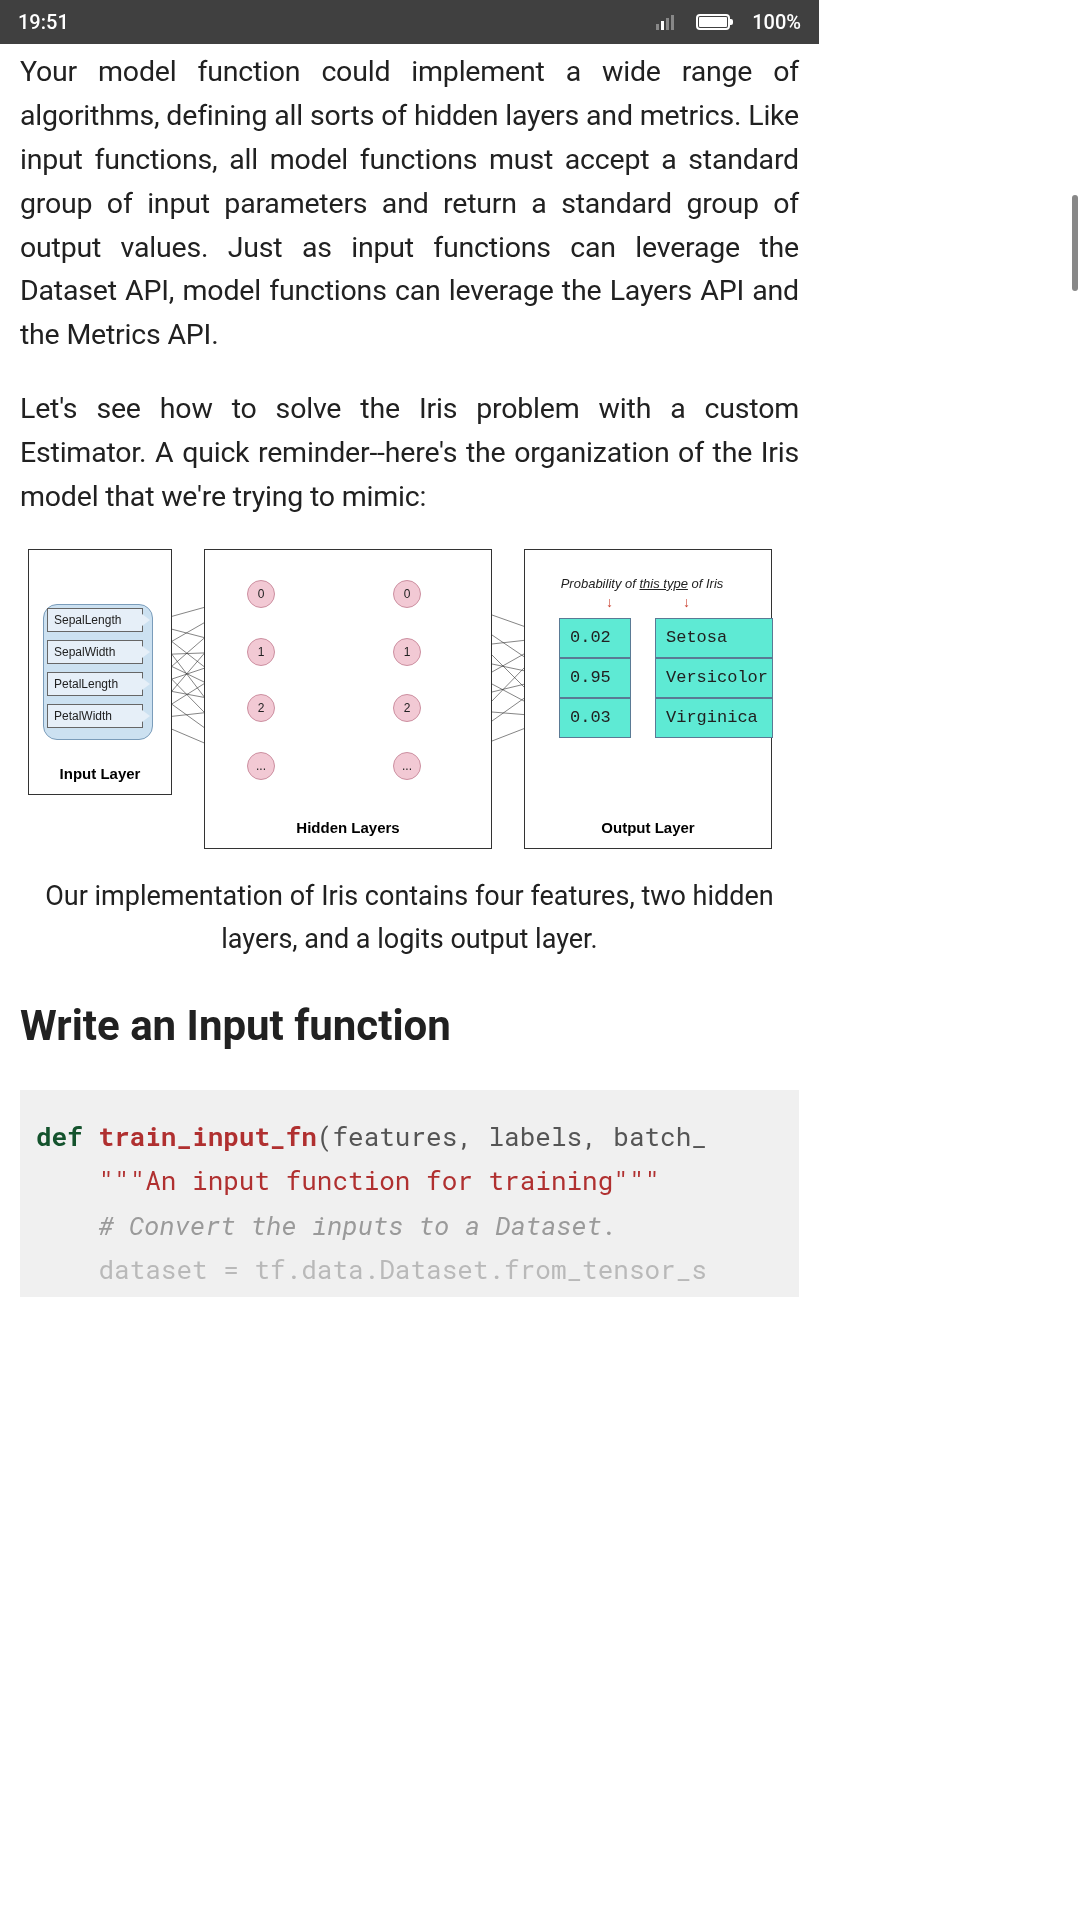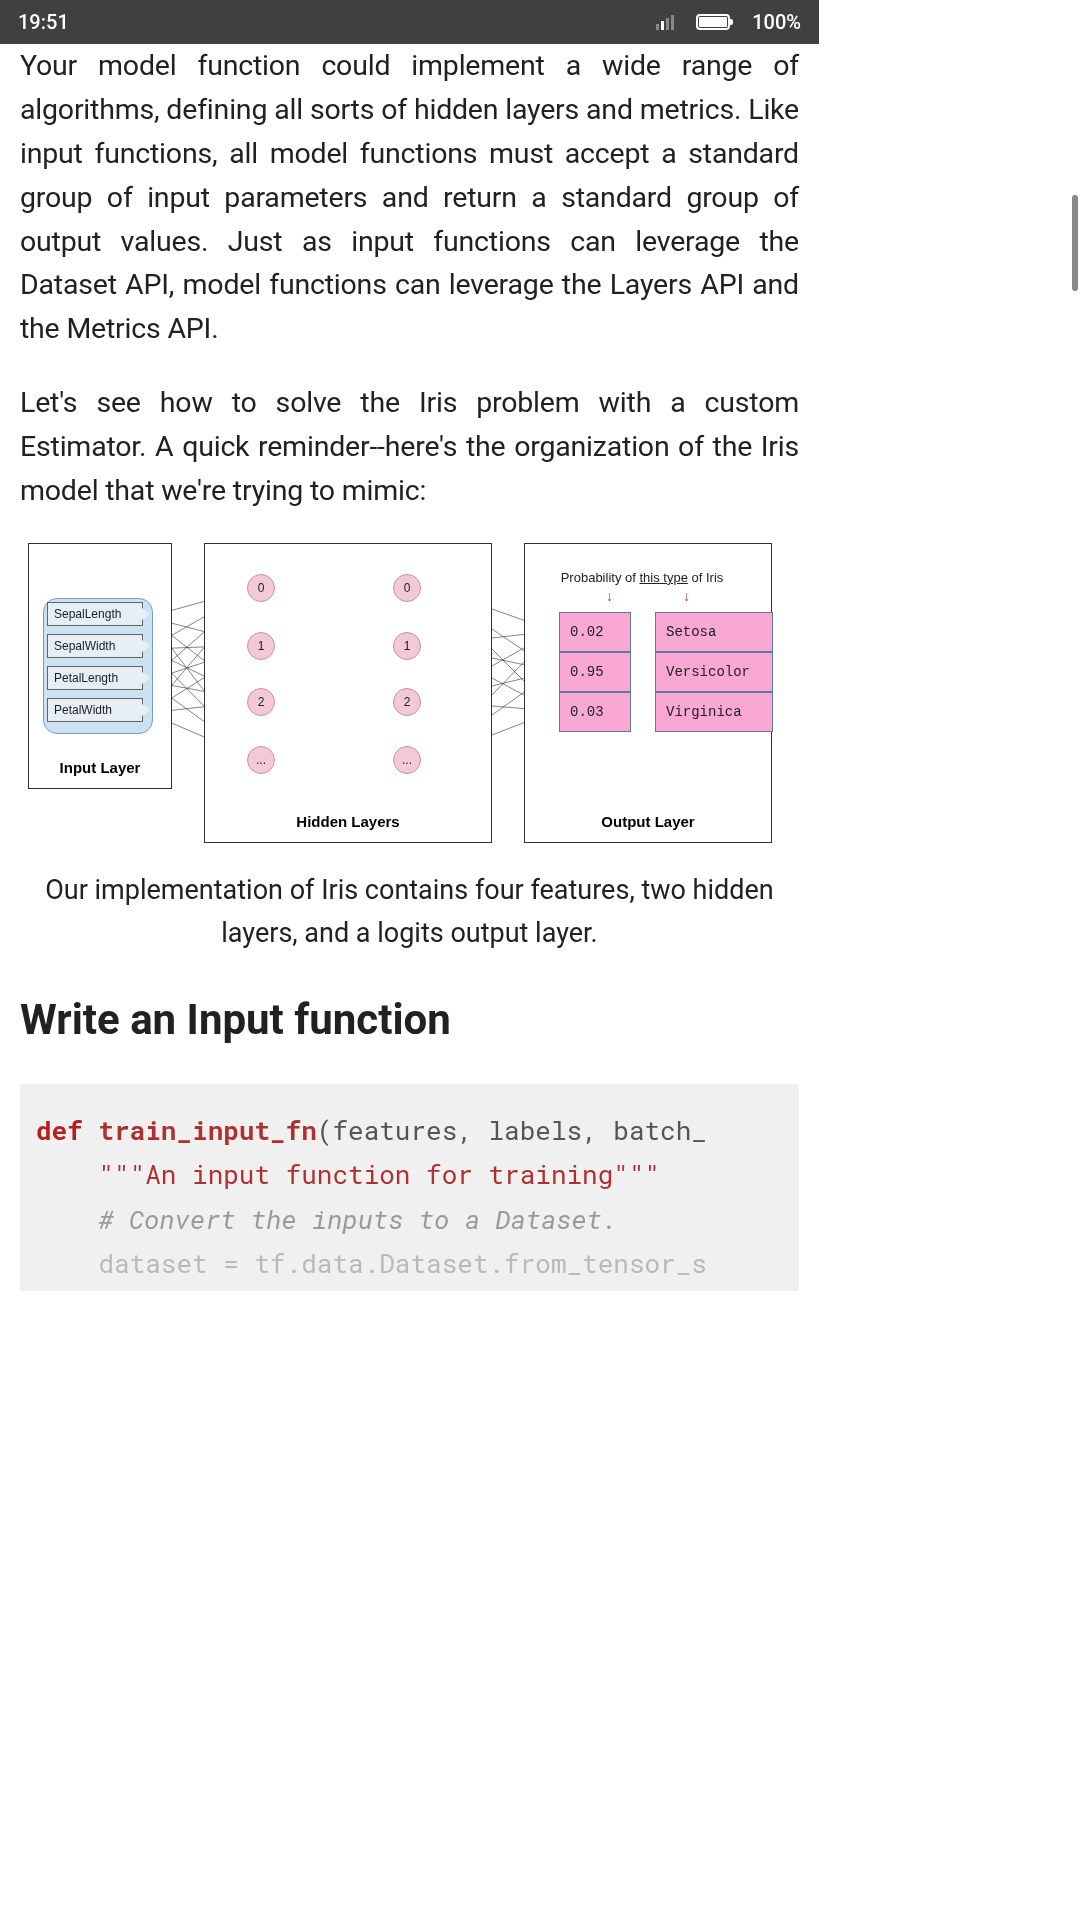--- a/index.html
+++ b/index.html
@@ -17,59 +17,59 @@
   }
   .status-right { display: flex; align-items: center; gap: 22px; }
   .signal-icon { display: inline-flex; gap: 2px; align-items: flex-end; height: 16px; }
   .signal-bar { width: 3px; background: #888; }
   .signal-bar.on { background: #fff; }
   .sb1 { height: 6px; } .sb2 { height: 9px; } .sb3 { height: 12px; } .sb4 { height: 15px; }
   .battery-icon { width: 34px; height: 16px; border: 2px solid #fff; border-radius: 4px; position: relative; display: inline-block; }
   .battery-icon::after { content:''; position:absolute; right:-5px; top:3px; width:3px; height:6px; background:#fff; border-radius:0 2px 2px 0; }
   .battery-fill { position:absolute; left:1px; top:1px; bottom:1px; right:1px; background:#fff; border-radius:1px; }
 
-  .content { padding: 0 20px 0 20px; }
+  .content { padding: 6px 20px 0 20px; }
   .para { font-size: 28.5px; line-height: 1.54; margin-bottom: 30px; text-align: justify; letter-spacing: -0.2px; }
 
   .diagram-wrap { margin: 12px 0 26px 0; }
   .diagram { display: flex; gap: 32px; justify-content: flex-start; position: relative; padding-left: 8px;}
   .panel { border: 1px solid #333; background: #fff; position: relative; }
   .panel-input { width: 144px; height: 246px; }
   .panel-hidden { width: 288px; height: 300px; }
   .panel-output { width: 248px; height: 300px; }
   .panel-title { position:absolute; bottom: 12px; left:0; right:0; text-align:center; font-size: 15px; font-weight: 700; color:#000; font-family: Arial, sans-serif; }
 
   .feature-group { position:absolute; top: 58px; left: 18px; }
   .feature-badge-bg { position:absolute; top:54px; left:14px; width:110px; height:136px; background:#cce1f1; border-radius:14px; border:1px solid #7a9cba; }
   .feat { width: 96px; height: 24px; border:1px solid #666; background:#e6eff8; font-size:12px; display:flex; align-items:center; padding-left:6px; margin-bottom:8px; position:relative; z-index:2; font-family: Arial, sans-serif;}
   .feat::after { content:''; position:absolute; right:-8px; top:50%; width:0;height:0; border-top:6px solid transparent; border-bottom:6px solid transparent; border-left:8px solid #e6eff8; transform:translateY(-50%); }
 
   .node { width: 28px; height:28px; border-radius:50%; background:#f2c9d4; border:1px solid #cc8fa0; display:flex; align-items:center; justify-content:center; font-size:12px; position:absolute; font-family: Arial, sans-serif;}
   .col1 { left: 42px; } .col2 { left: 188px; }
   .row1 { top: 30px; } .row2 { top: 88px; } .row3 { top: 144px; } .row4 { top: 202px; }
 
-  .out-header { position:absolute; top: 26px; left: 0; right:12px; text-align:center; font-size: 13px; font-family: Arial, sans-serif;}
+  .out-header { position:absolute; top: 26px; left: 0; right:12px; text-align:center; font-size: 13px; font-family: Arial, sans-serif; font-style: italic;}
   .underline { text-decoration: underline; }
   .arrow-down { color:#c43; font-size:14px; }
   .out-arrows { position:absolute; top:44px; left:0; right:0; display:flex; justify-content:center; gap:70px; }
 
   .out-table { position:absolute; top: 68px; left: 34px; }
   .out-row { display:flex; }
-  .out-cell { border:1px solid #5a7a95; background:#f9a8d4; height: 40px; display:flex; align-items:center; padding:0 10px; font-family: "Courier New", monospace; font-size: 14px; }
+  .out-cell { border:1px solid #5a7a95; background:#5eead4; height: 40px; display:flex; align-items:center; padding:0 10px; font-family: "Courier New", monospace; font-size: 17px; }
   .out-prob { width: 72px; }
   .out-name { width: 118px; margin-left: 24px;}
 
   .lines { position:absolute; top:0; left:0; pointer-events:none; }
 
   .caption { text-align:center; font-size: 27px; line-height:1.6; margin-bottom: 40px; padding: 0 20px;}
   .h2 { font-size: 42px; font-weight: 700; margin-bottom: 40px; }
   .link-inline { color: #1565c0; font-family: "Roboto Mono", "Courier New", monospace; letter-spacing: -0.5px;}
 
   .code-block { background:#f0f0f0; padding: 24px 16px 6px 16px; font-family: "Roboto Mono","Courier New", monospace; font-size: 26px; line-height: 1.7; white-space: pre; overflow: hidden; margin-top: 8px;}
-  .kw { font-weight: 700; color: #b91c1c; }
+  .kw { font-weight: 700; color: #14532d; }
   .fn { font-weight: 700; color: #b03030; }
   .str { color: #b03030; }
   .cmt { color: #9a9a9a; font-style: italic; }
   .pln { color: #555; }
 
   .scroll-indicator { position: fixed; right: 2px; top: 195px; width: 6px; height: 96px; background: #888; border-radius: 3px; }
 </style>
 </head>
 <body>
 

